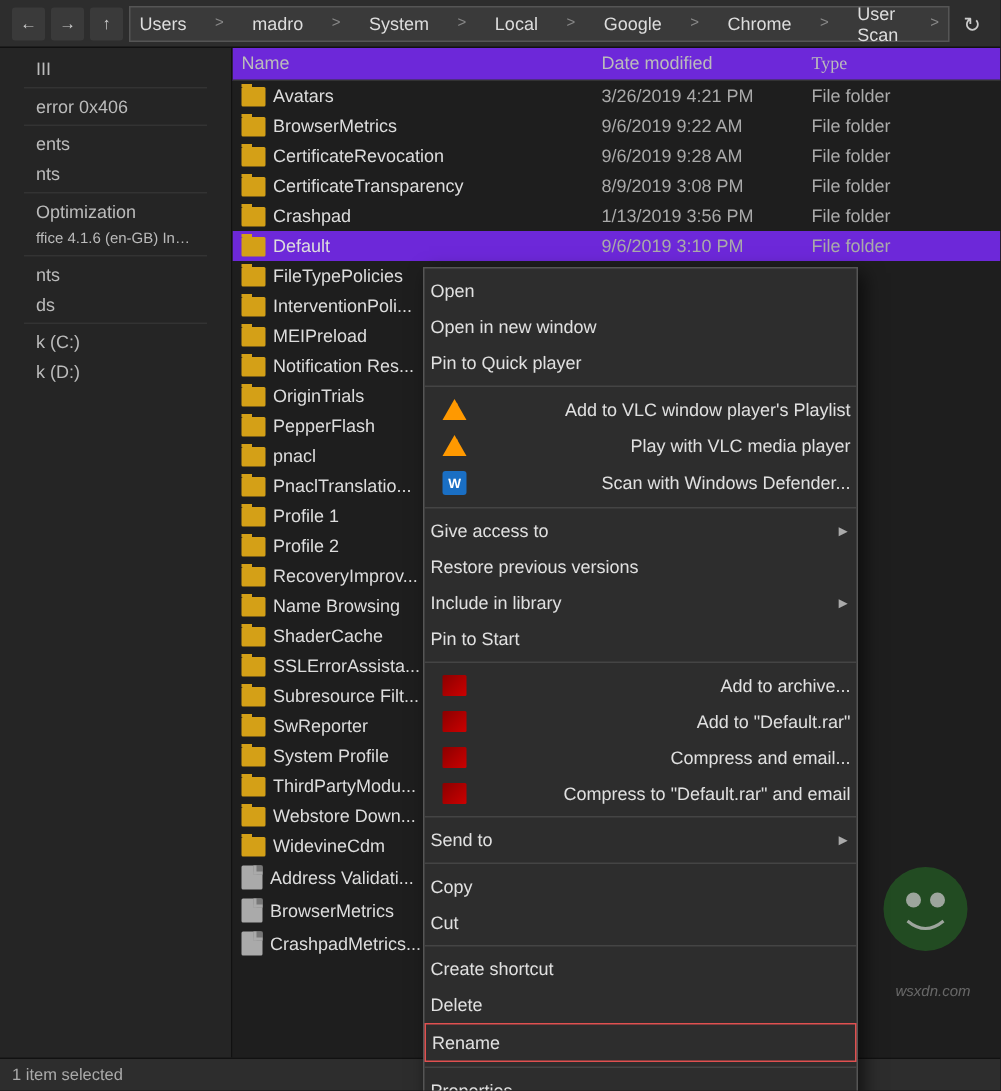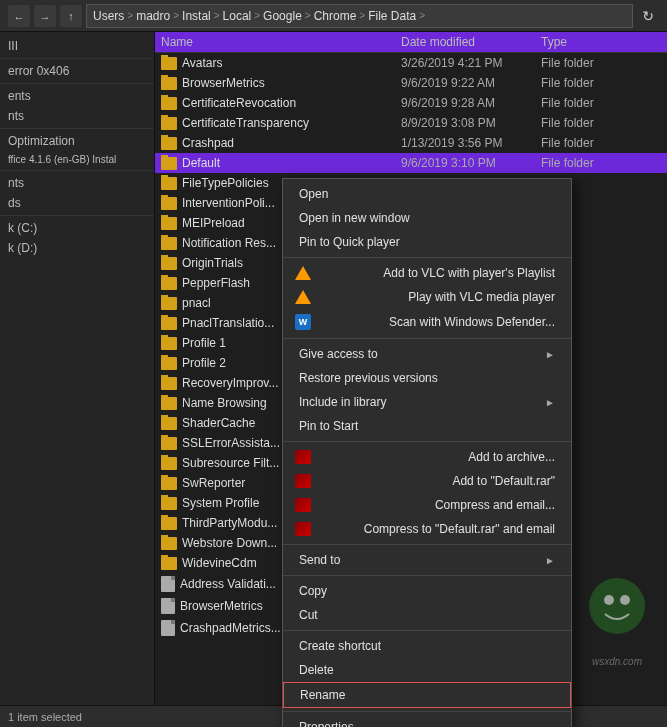--- a/index.html
+++ b/index.html
@@ -41,21 +41,21 @@
       border-radius: 2px;
     }
     .breadcrumb {
       display: flex;
       align-items: center;
       background: #3a3a3a;
       border: 1px solid #555;
       height: 24px;
       padding: 0 6px;
       flex: 1;
-      gap: 3px;
+      gap: 19px;
       font-size: 12px;
       color: #ddd;
     }
     .breadcrumb-sep {
       color: #888;
       font-size: 10px;
     }
     .refresh-btn {
       width: 22px; height: 22px;
       background: none;
@@ -71,21 +71,21 @@
       display: flex;
       height: calc(100% - 32px);
     }
 
     
     .sidebar {
       width: 155px;
       background: #252525;
       border-right: 1px solid #111;
       overflow-y: auto;
-      padding: 4px 0;
+      padding: 4px 16px;
     }
     .sidebar-item {
       padding: 3px 8px;
       font-size: 12px;
       color: #bbb;
       white-space: nowrap;
       overflow: hidden;
       text-overflow: ellipsis;
     }
     .sidebar-divider {
@@ -111,21 +111,21 @@
       top: 0;
       z-index: 1;
     }
     .col-header {
       font-size: 12px;
       color: #bbb;
       padding: 0 6px;
     }
     .col-name { width: 240px; }
     .col-date { width: 140px; }
-    .col-type { width: 80px; }
+    .col-type { width: 80px; font-family: Liberation Serif, serif; }
 
     
     .file-row {
       display: flex;
       align-items: center;
       padding: 2px 0;
       cursor: default;
     }
     .file-row.selected { background: #6d28d9; }
 
@@ -197,21 +197,21 @@
       top: 178px;
       left: 282px;
       width: 290px;
       background: #2d2d2d;
       border: 1px solid #555;
       box-shadow: 4px 4px 12px rgba(0,0,0,0.6);
       z-index: 100;
       padding: 3px 0;
     }
     .ctx-item {
-      padding: 5px 16px;
+      padding: 5px 4px;
       font-size: 12px;
       color: #e0e0e0;
       cursor: pointer;
       display: flex;
       align-items: center;
       justify-content: space-between;
       white-space: nowrap;
     }
     .ctx-item.has-icon {
       padding-left: 10px;
@@ -270,21 +270,21 @@
     }
 
     
     .watermark {
       position: absolute;
       bottom: 60px;
       right: 20px;
       opacity: 0.7;
       display: flex;
       flex-direction: column;
-      align-items: center;
+      align-items: flex-end;
       gap: 20px;
     }
     .watermark-face {
       width: 60px;
       height: 60px;
     }
     .watermark-text {
       font-size: 10px;
       color: #888;
       font-style: italic;
@@ -296,29 +296,29 @@
 <div class="title-bar">
   <div class="title-bar-nav">
     <button class="nav-btn">←</button>
     <button class="nav-btn">→</button>
     <button class="nav-btn">↑</button>
     <div class="breadcrumb">
       <span>Users</span>
       <span class="breadcrumb-sep">&gt;</span>
       <span>madro</span>
       <span class="breadcrumb-sep">&gt;</span>
-      <span>Instal</span>
+      <span>System</span>
       <span class="breadcrumb-sep">&gt;</span>
       <span>Local</span>
       <span class="breadcrumb-sep">&gt;</span>
       <span>Google</span>
       <span class="breadcrumb-sep">&gt;</span>
       <span>Chrome</span>
       <span class="breadcrumb-sep">&gt;</span>
-      <span>File Data</span>
+      <span>User Scan</span>
       <span class="breadcrumb-sep">&gt;</span>
     </div>
     <button class="refresh-btn">↻</button>
   </div>
 </div>
 
 <div class="explorer-body">
 
   <div class="sidebar">
     <div class="sidebar-item">III</div>
@@ -588,21 +588,21 @@
       <span>Open in new window</span>
     </div>
   <div class="ctx-item">
       <span>Pin to Quick player</span>
     </div>
   <div class="ctx-divider"></div>
   <div class="ctx-item has-icon">
     <span class="ctx-icon">
         <span class="vlc-triangle"></span>
       </span>
-    <span>Add to VLC with player's Playlist</span>
+    <span>Add to VLC window player's Playlist</span>
   </div>
   <div class="ctx-item has-icon">
     <span class="ctx-icon">
         <span class="vlc-triangle"></span>
       </span>
     <span>Play with VLC media player</span>
   </div>
   <div class="ctx-item has-icon">
     <span class="ctx-icon">
         <span class="defender-icon">W</span>

